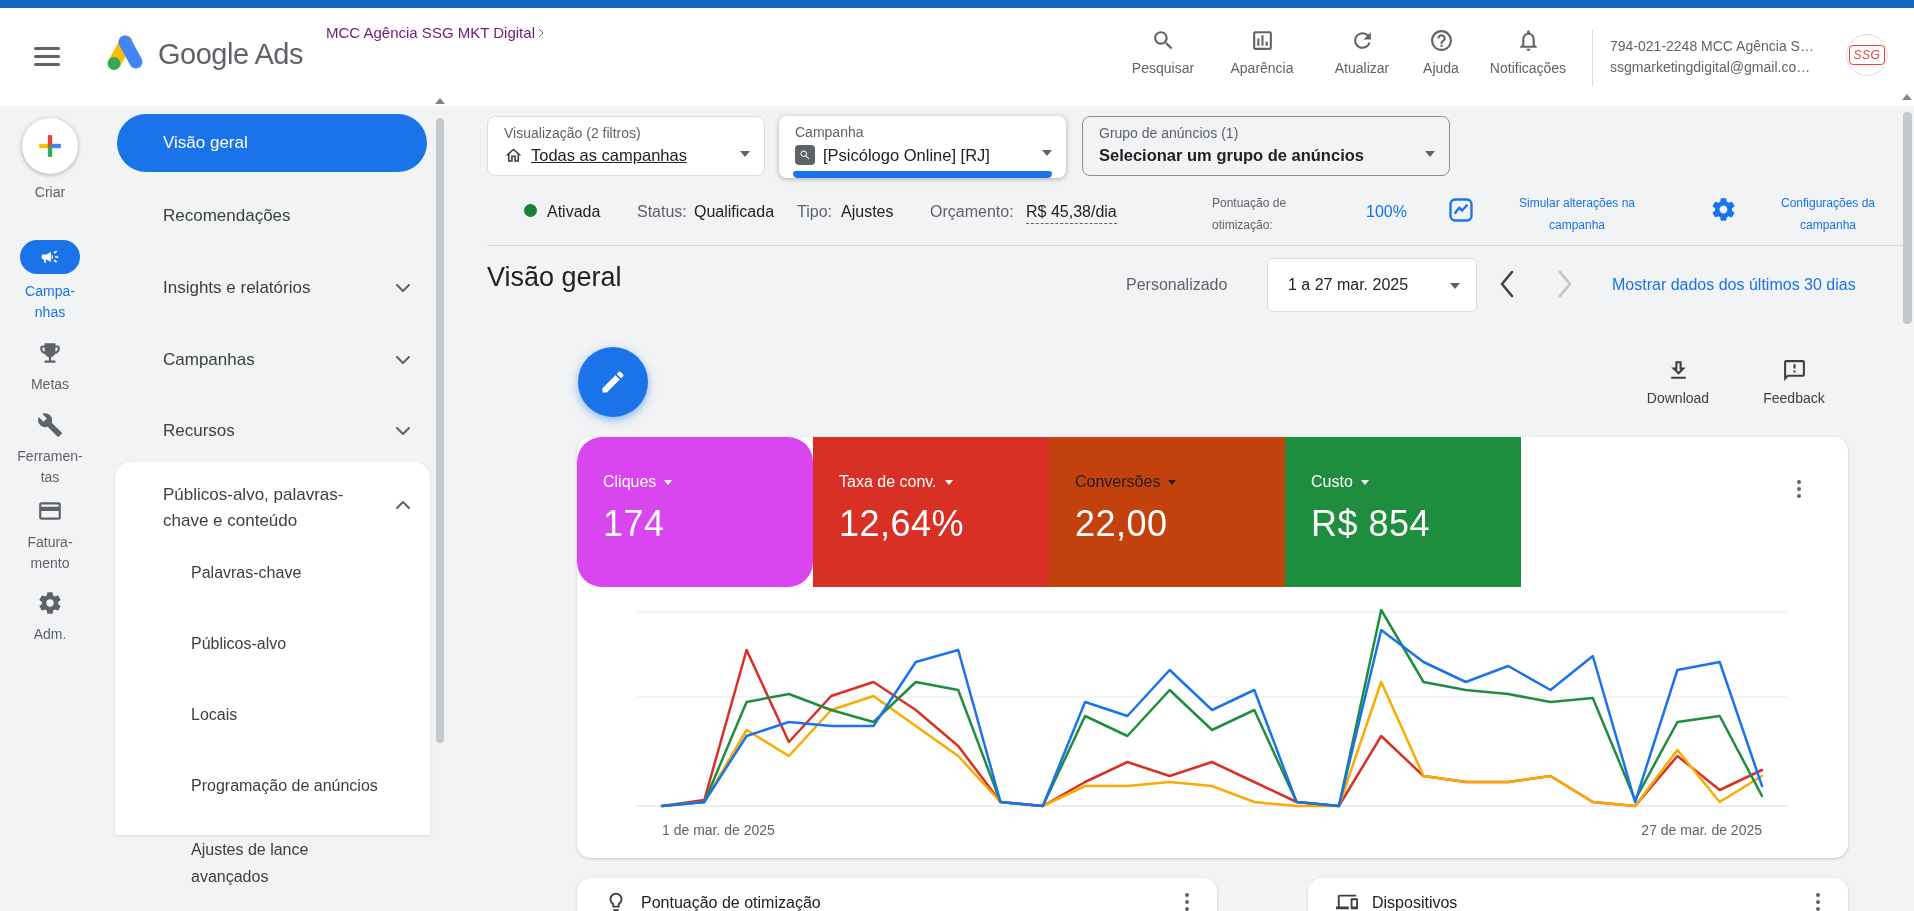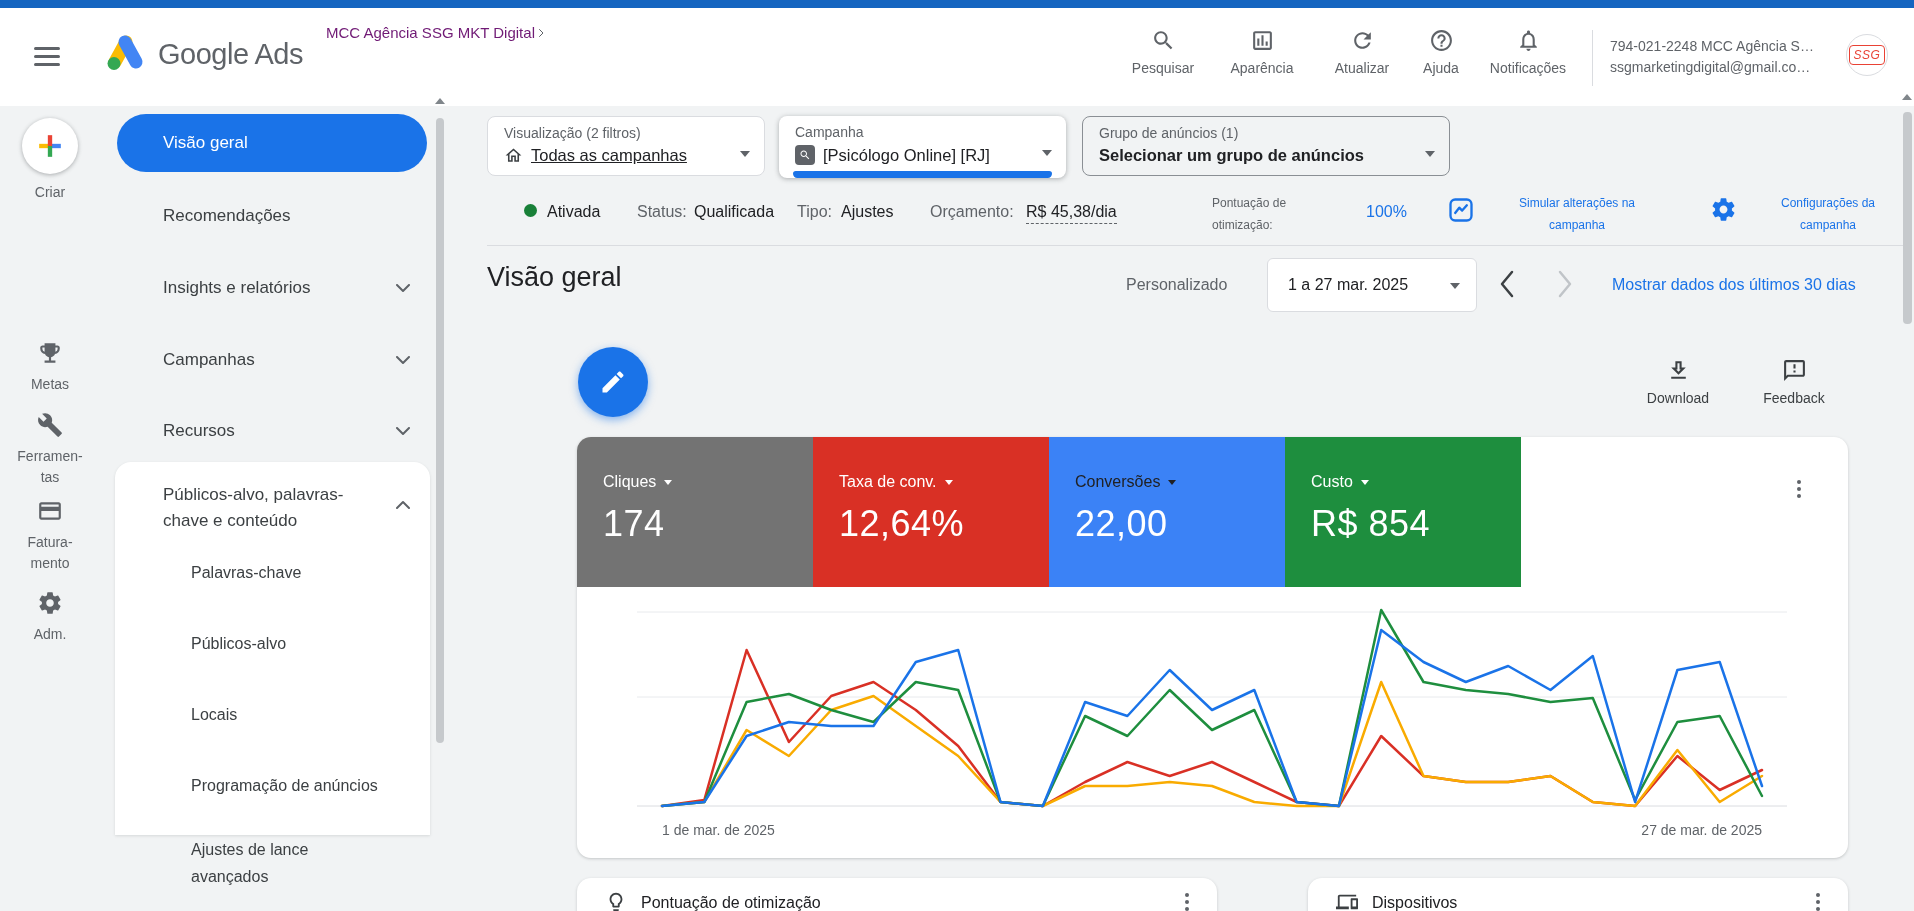--- a/index.html
+++ b/index.html
@@ -164,20 +164,29 @@
       <svg width="26" height="26" viewBox="0 0 24 24">
         <rect x="2" y="10" width="10" height="4" fill="#fbbc04"></rect>
           <rect x="12" y="10" width="10" height="4" fill="#4285f4"></rect>
         <rect x="10" y="2" width="4" height="10" fill="#ea4335"></rect>
           <rect x="10" y="12" width="4" height="10" fill="#34a853"></rect>
       </svg>
     </span>
     <span class="rail-lbl">Criar</span>
   </button>
 
+  <button class="rail-item rail-active abs" style="left:0;top:240px">
+    <span class="camp-pill">
+      <svg width="20" height="20" viewBox="0 0 24 24" fill="#fff">
+          <path d="M18 13h4v-2h-4v2zm-1.86 3.47l3.2 2.4 1.2-1.6-3.2-2.4-1.2 1.6zM20.54 5.73l-1.2-1.6-3.2 2.4 1.2 1.6 3.2-2.4zM4 9c-1.1 0-2 .9-2 2v2c0 1.1.9 2 2 2h1v4h2v-4h1l5 3V6L8 9H4zm11.5 3c0-1.33-.58-2.53-1.5-3.35v6.69c.92-.81 1.5-2.01 1.5-3.34z"></path>
+        </svg>
+    </span>
+    <span class="rail-lbl" style="margin-top:7px">Campa-</span>
+    <span class="rail-lbl" style="margin-top:0">nhas</span>
+  </button>
 
   <button class="rail-item abs" style="left:0;top:340px">
     <svg class="rail-ico" viewBox="0 0 24 24">
         <path d="M19 5h-2V3H7v2H5c-1.1 0-2 .9-2 2v1c0 2.55 1.92 4.63 4.39 4.94.63 1.5 1.98 2.63 3.61 2.96V19H7v2h10v-2h-4v-3.1c1.63-.33 2.98-1.46 3.61-2.96C19.08 12.63 21 10.55 21 8V7c0-1.1-.9-2-2-2zM5 8V7h2v3.82C5.84 10.4 5 9.3 5 8zm14 0c0 1.3-.84 2.4-2 2.82V7h2v1z"></path>
       </svg>
     <span class="rail-lbl">Metas</span>
   </button>
 
   <button class="rail-item abs" style="left:0;top:412px">
     <svg class="rail-ico" viewBox="0 0 24 24">
@@ -341,35 +350,35 @@
     <span class="tool-lbl">Download</span>
   </button>
   <button class="tool-btn abs" style="left:1746px;top:358px">
     <svg class="tool-ico" viewBox="0 0 24 24">
         <path d="M20 2H4c-1.1 0-2 .9-2 2v18l4-4h14c1.1 0 2-.9 2-2V4c0-1.1-.9-2-2-2zm0 14H5.17L4 17.17V4h16v12zM11 12h2v2h-2zm0-6h2v4h-2z"></path>
       </svg>
     <span class="tool-lbl">Feedback</span>
   </button>
 
   <section class="card abs" style="left:577px;top:437px;width:1271px;height:421px">
-    <div class="metric-box" style="left: 0px; background: #737373;">
+    <div class="metric-box" style="left: 0px; background: #d946ef; border-radius: 25px;">
       <span class="metric-head" style="color: rgb(255, 255, 255);">
           <span>Cliques</span>
           <span class="caret"></span>
         </span>
       <span class="metric-value">174</span>
     </div>
     <div class="metric-box" style="left: 236px; background: rgb(217, 48, 37);">
       <span class="metric-head" style="color: rgb(255, 255, 255);">
           <span>Taxa de conv.</span>
           <span class="caret"></span>
         </span>
       <span class="metric-value">12,64%</span>
     </div>
-    <div class="metric-box" style="left: 472px; background: #3b82f6;">
+    <div class="metric-box" style="left: 472px; background: #c2410c;">
       <span class="metric-head" style="color: rgb(32, 33, 36);">
           <span>Conversões</span>
           <span class="caret"></span>
         </span>
       <span class="metric-value">22,00</span>
     </div>
     <div class="metric-box" style="left: 708px; background: rgb(30, 142, 62);">
       <span class="metric-head" style="color: rgb(255, 255, 255);">
           <span>Custo</span>
           <span class="caret"></span>

